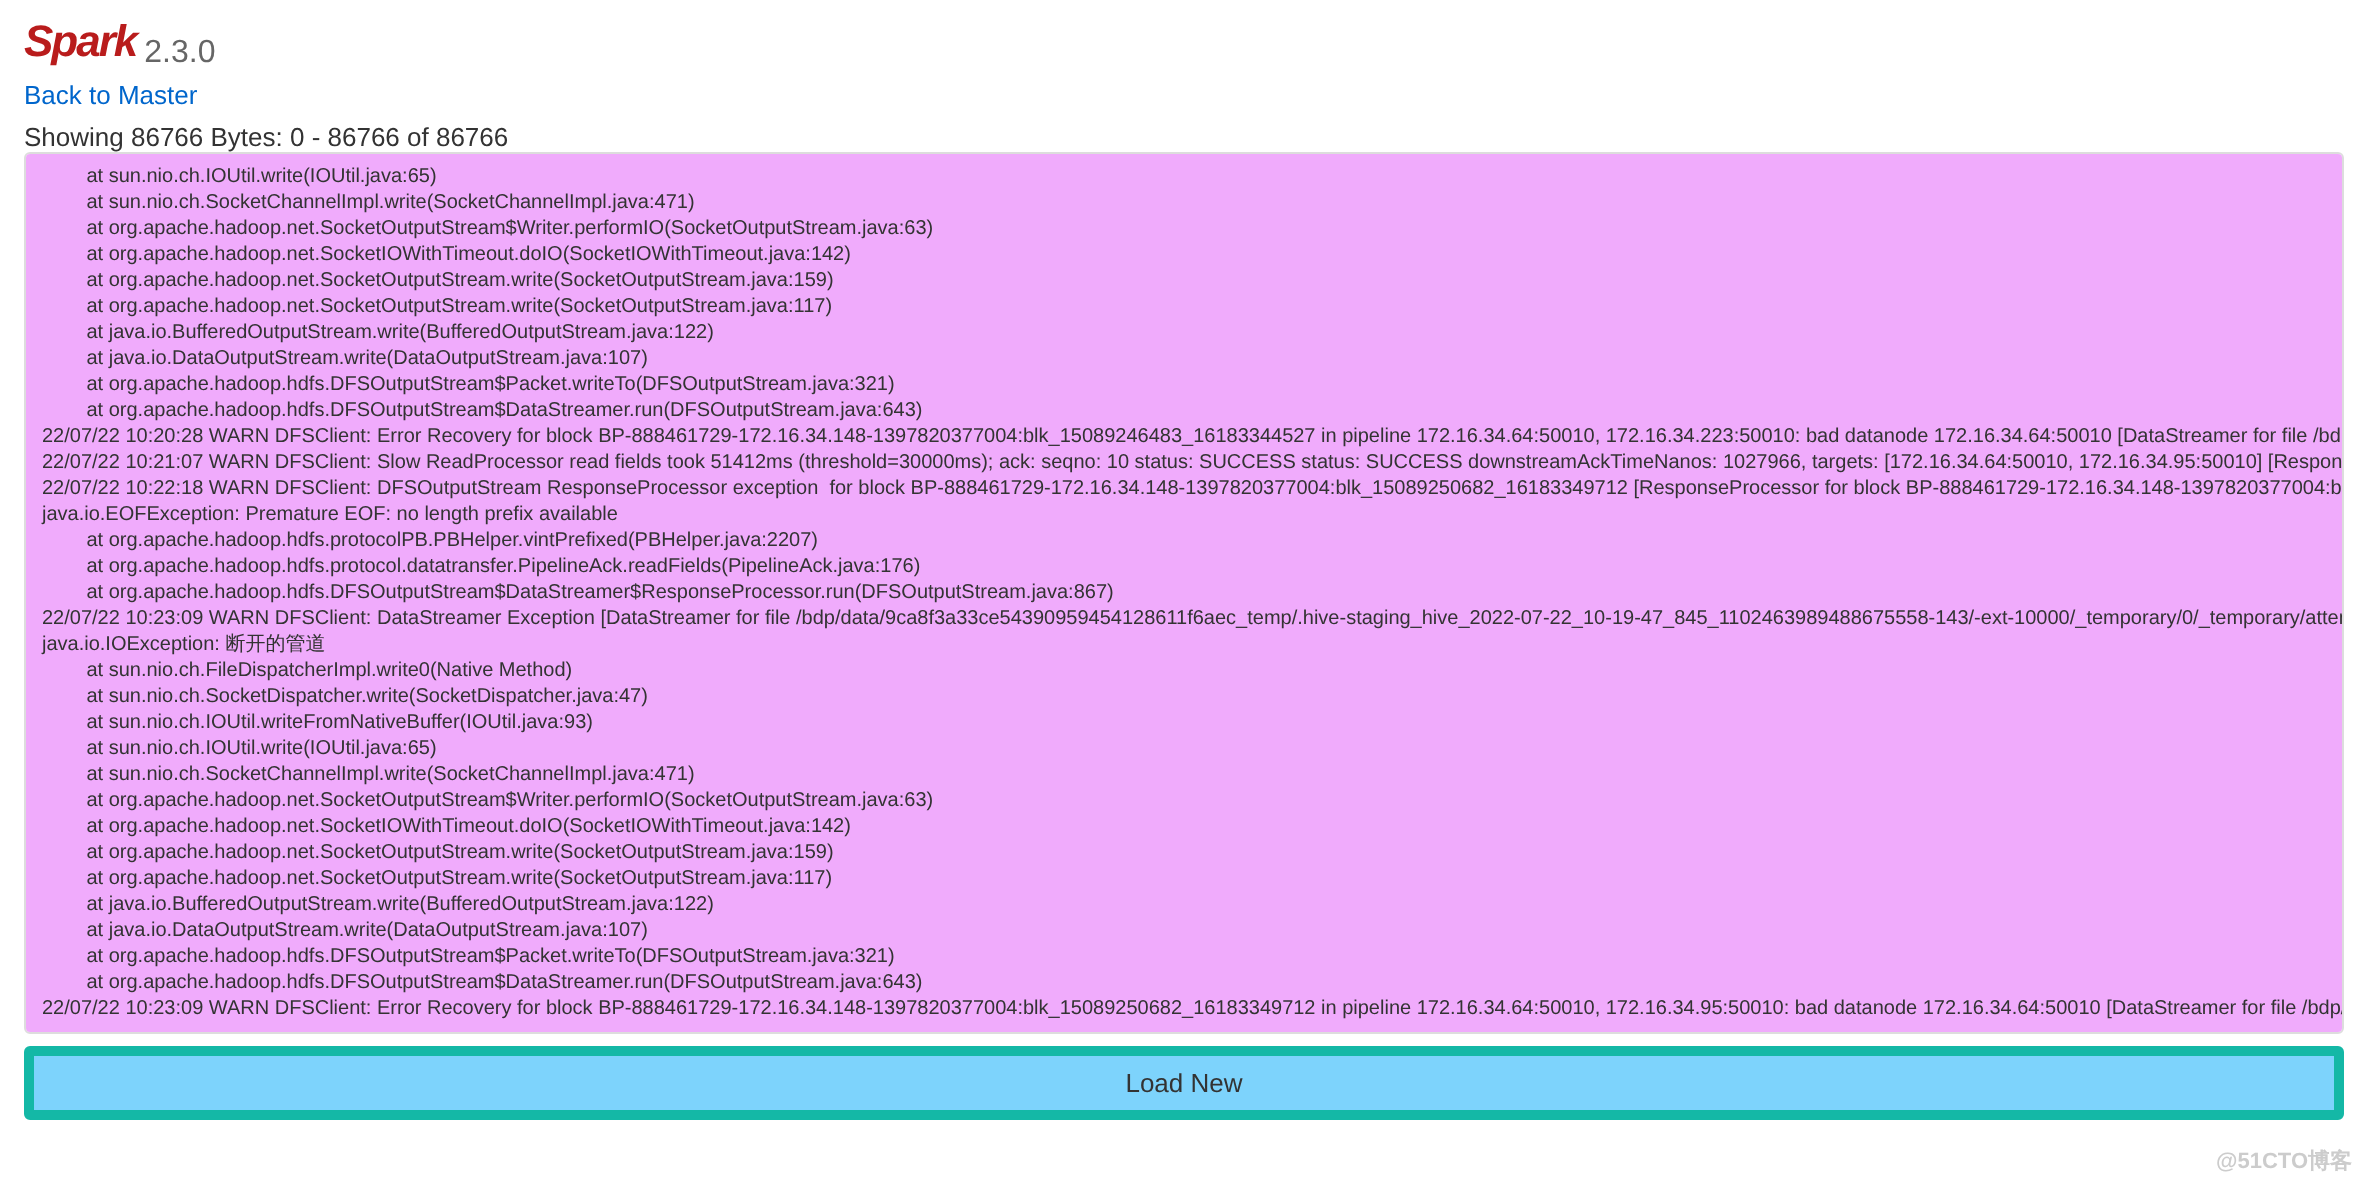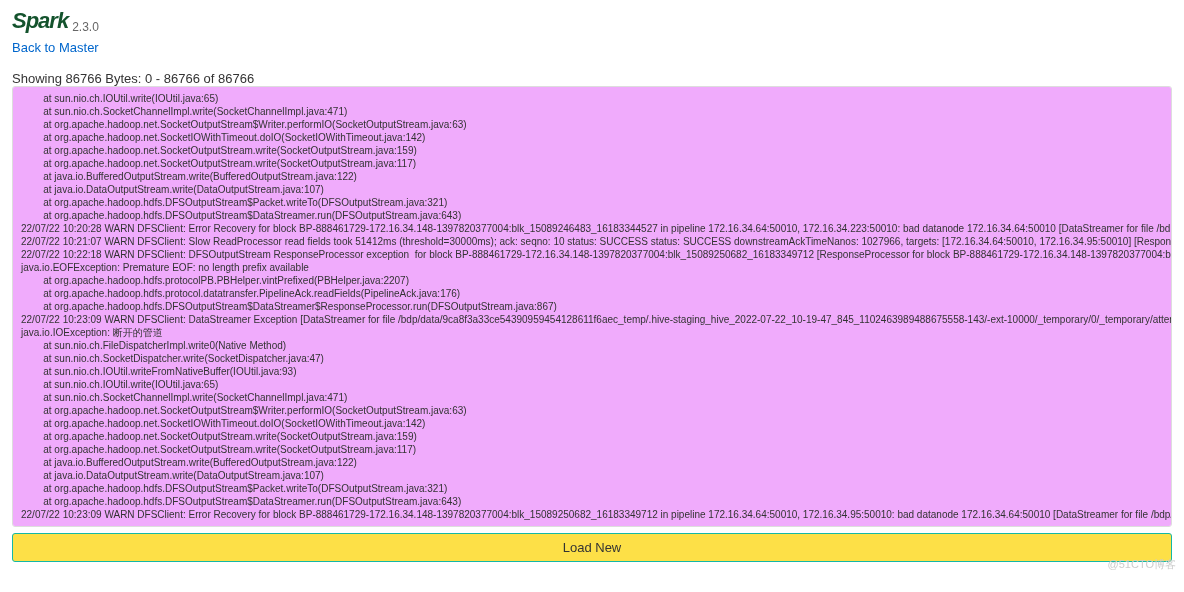--- a/index.html
+++ b/index.html
@@ -16,42 +16,42 @@
       gap: 8px;
       margin-bottom: 6px;
     }
     .logo {
       display: flex;
       align-items: center;
       gap: 4px;
     }
     .logo-icon {
       font-size: 22px;
-      color: #14532d;
+      color: #b91c1c;
       font-style: italic;
       font-weight: bold;
       letter-spacing: -1px;
     }
     .version {
-      font-size: 12px;
+      font-size: 16px;
       color: #666;
       position: relative;
       top: 6px;
     }
     .page-title {
       font-size: 22px;
       font-weight: bold;
       color: #333;
     }
     .back-link {
       color: #0066cc;
       text-decoration: none;
       font-size: 13px;
       display: inline-block;
-      margin-bottom: 16px;
+      margin-bottom: 6px;
     }
     .bytes-info {
       font-size: 13px;
       color: #333;
       margin-bottom: 0;
     }
     .log-container {
       background: #f0abfc;
       border: 1px solid #ddd;
       border-radius: 3px;
@@ -61,34 +61,35 @@
       line-height: 1.3;
       color: #333;
       white-space: pre;
       overflow-x: auto;
       margin-bottom: 6px;
     }
     .load-new-btn {
       display: block;
       width: 100%;
       padding: 6px;
-      background: #fde047;
-      border: 1px solid #14b8a6;
+      background: #7dd3fc;
+      border: 5px solid #14b8a6;
       border-radius: 3px;
       font-size: 13px;
       color: #333;
       cursor: pointer;
       text-align: center;
     }
     .watermark {
       position: fixed;
-      bottom: 20px;
+      bottom: 4px;
       right: 8px;
       font-size: 11px;
       color: #ccc;
+      font-weight: bold;
     }
   </style>
 </head>
 <body>
 
 
 
 <div class="header-row">
   <div class="logo">
     <span class="logo-icon">Spark</span>

